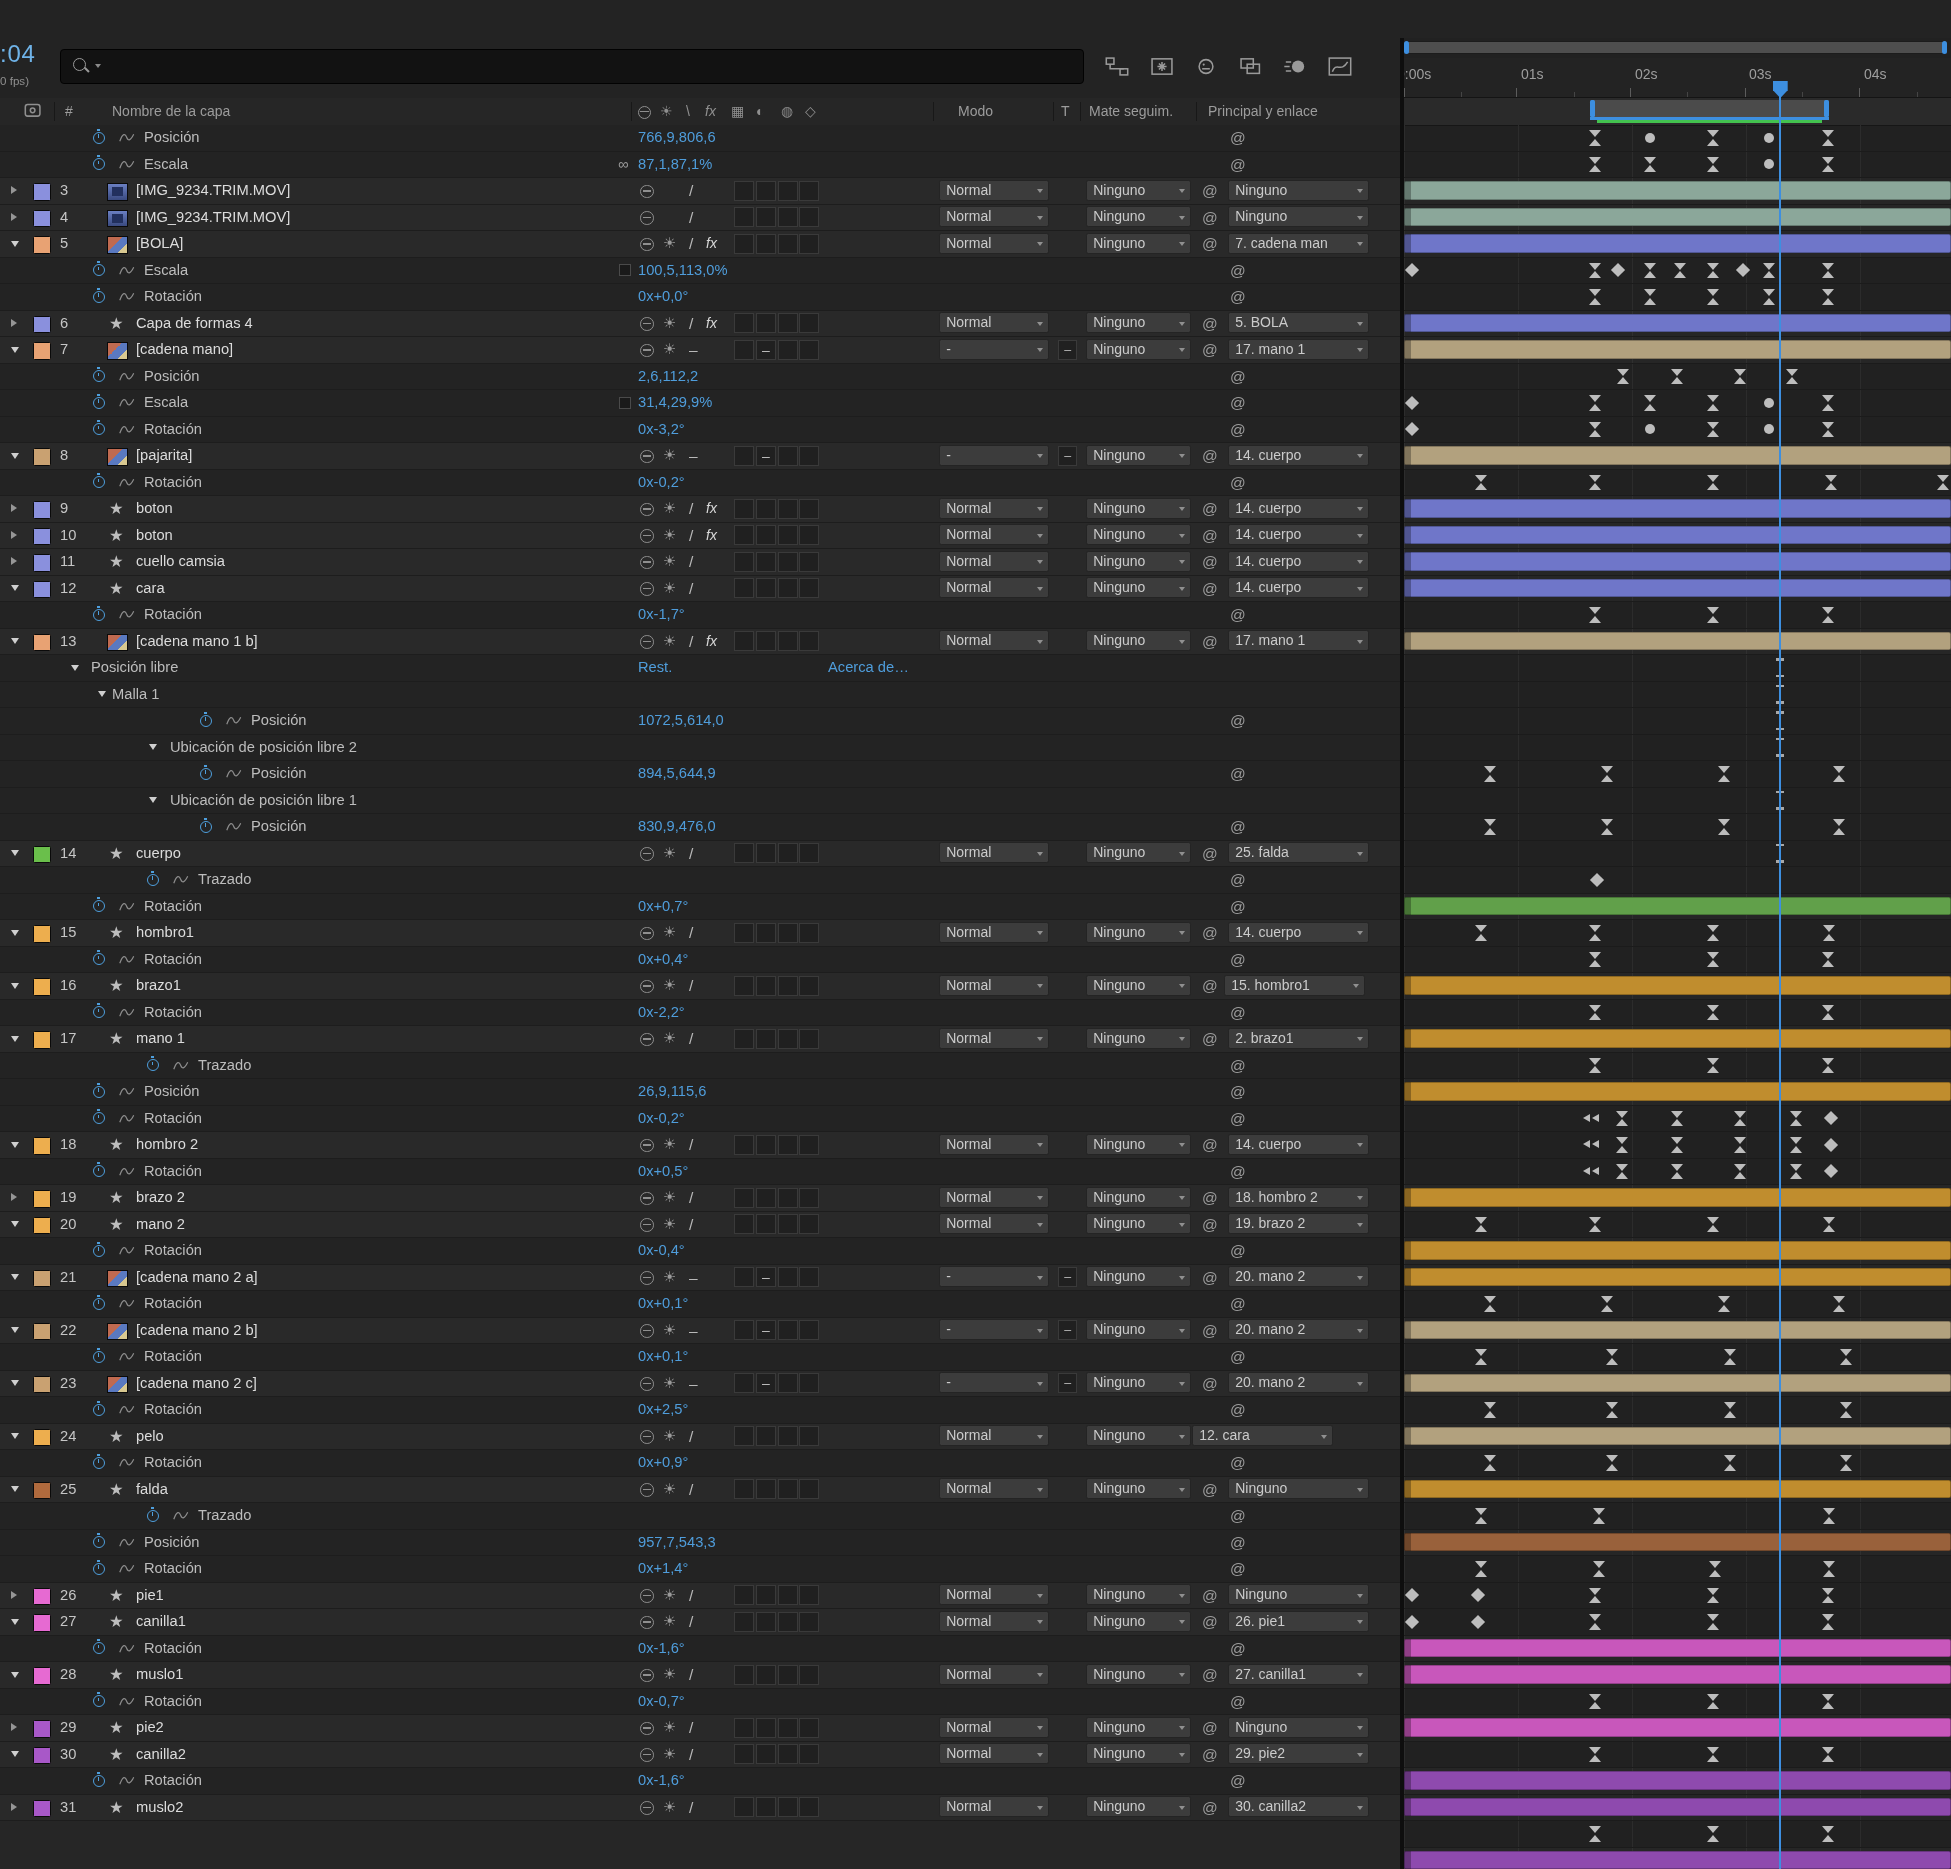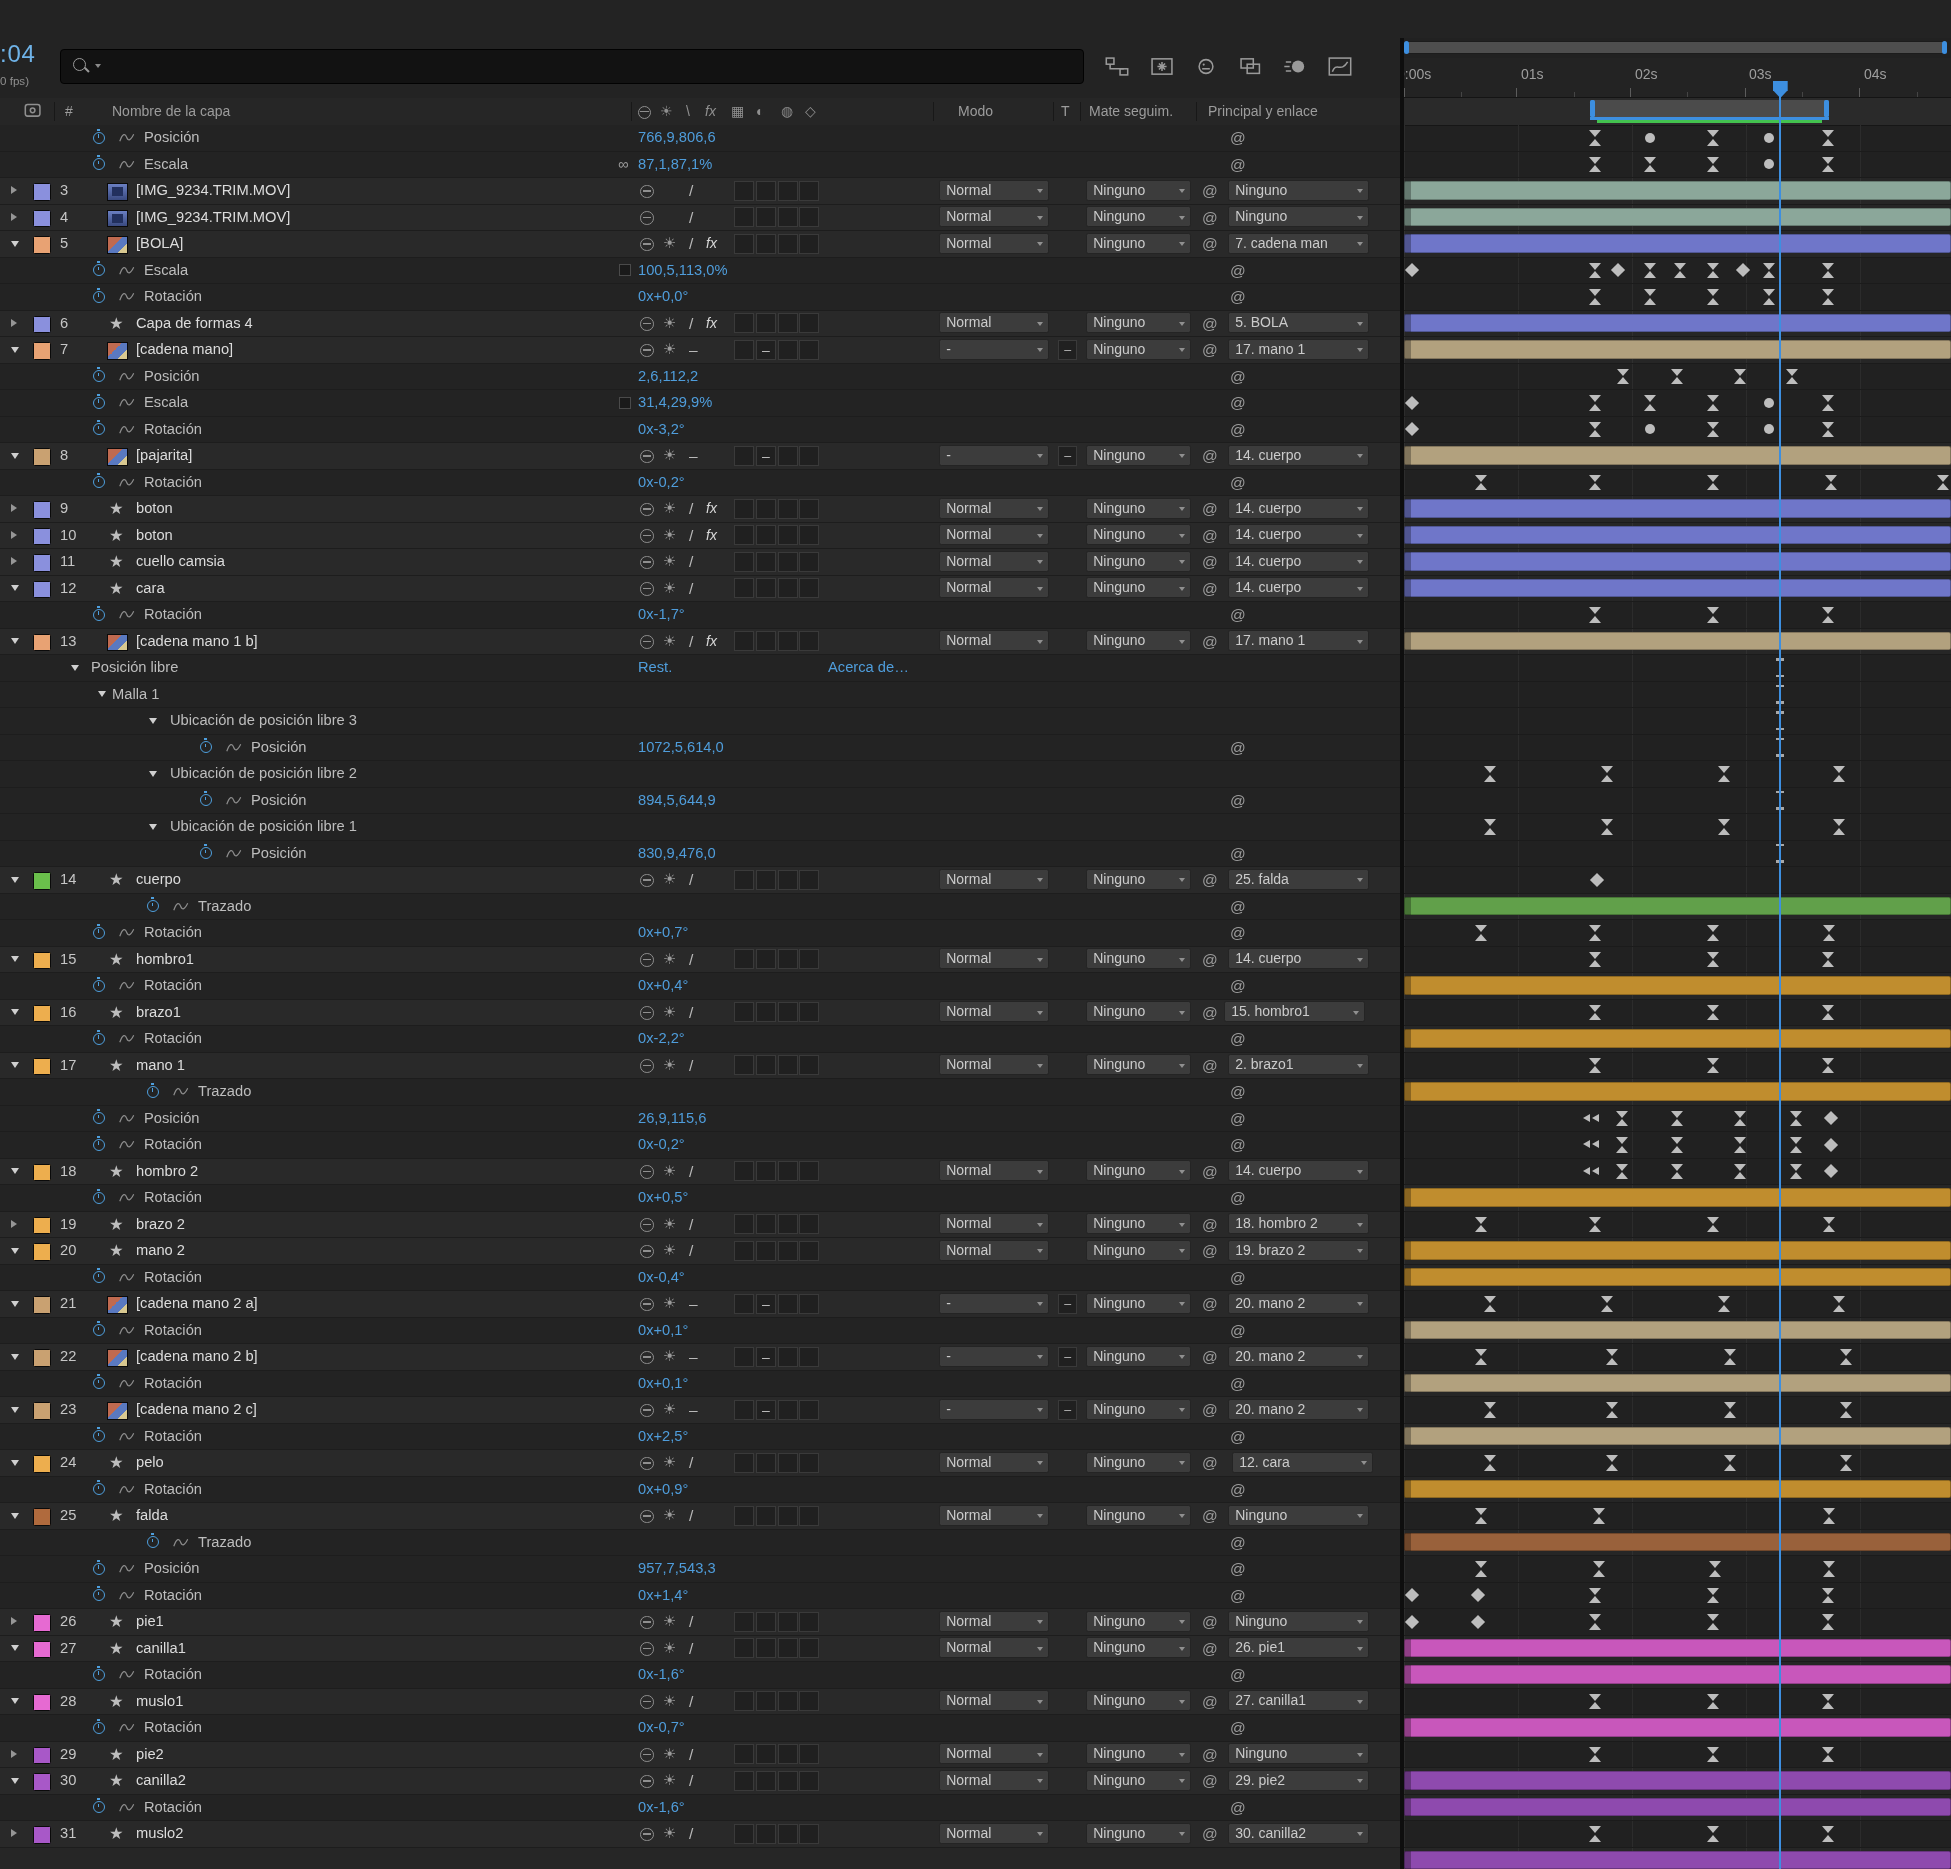--- a/index.html
+++ b/index.html
@@ -563,24 +563,20 @@
           <span class="chev open" style="left:71px"></span>
           <span class="pname" style="left:91px">Posición libre</span>
           <span class="plink" style="left:638px">Rest.</span>
           <span class="plink" style="left:828px">Acerca de…</span>
         </div>
         <div class="row prow">
           <span class="chev open" style="left:98px"></span>
           <span class="pname" style="left:112px">Malla 1</span>
         </div>
         <div class="row prow">
-          <span class="chev open" style="left:149px"></span>
-          <span class="pname" style="left:170px">Ubicación de posición libre 3</span>
-        </div>
-        <div class="row prow">
           <span class="stop" style="left:200px"></span>
           <svg class="gicon" style="left:226px" width="15.5" height="11.6" viewBox="0 0 20 15">
             <path d="M1 12 C5 1 8 2 10 7 C12 12 15 11 19 3" fill="none" stroke="#8d8d8d" stroke-width="1.6"></path>
           </svg>
           <span class="pname" style="left:251px">Posición</span>
           <span class="pval">1072,5,614,0</span>
           <span class="atic" style="left:1230px">@</span>
         </div>
         <div class="row prow">
           <span class="chev open" style="left:149px"></span>
@@ -970,21 +966,21 @@
           <span class="cbox" style="left:756px"></span>
           <span class="cbox" style="left:778px"></span>
           <span class="cbox" style="left:799px"></span>
           <span class="dd" style="left:939px;width:110px">
             <span class="ddl">Normal</span>
           </span>
           <span class="dd" style="left:1086px;width:105px">
             <span class="ddl">Ninguno</span>
           </span>
           <span class="atic" style="left:1202px">@</span>
-          <span class="dd" style="left:1232px;width:141px">
+          <span class="dd" style="left:1192px;width:141px">
             <span class="ddl">12. cara</span>
           </span>
         </div>
         <div class="row prow">
           <span class="stop" style="left:93px"></span>
           <svg class="gicon" style="left:119px" width="15.5" height="11.6" viewBox="0 0 20 15">
             <path d="M1 12 C5 1 8 2 10 7 C12 12 15 11 19 3" fill="none" stroke="#8d8d8d" stroke-width="1.6"></path>
           </svg>
           <span class="pname" style="left:144px">Rotación</span>
           <span class="pval">0x+0,9°</span>

